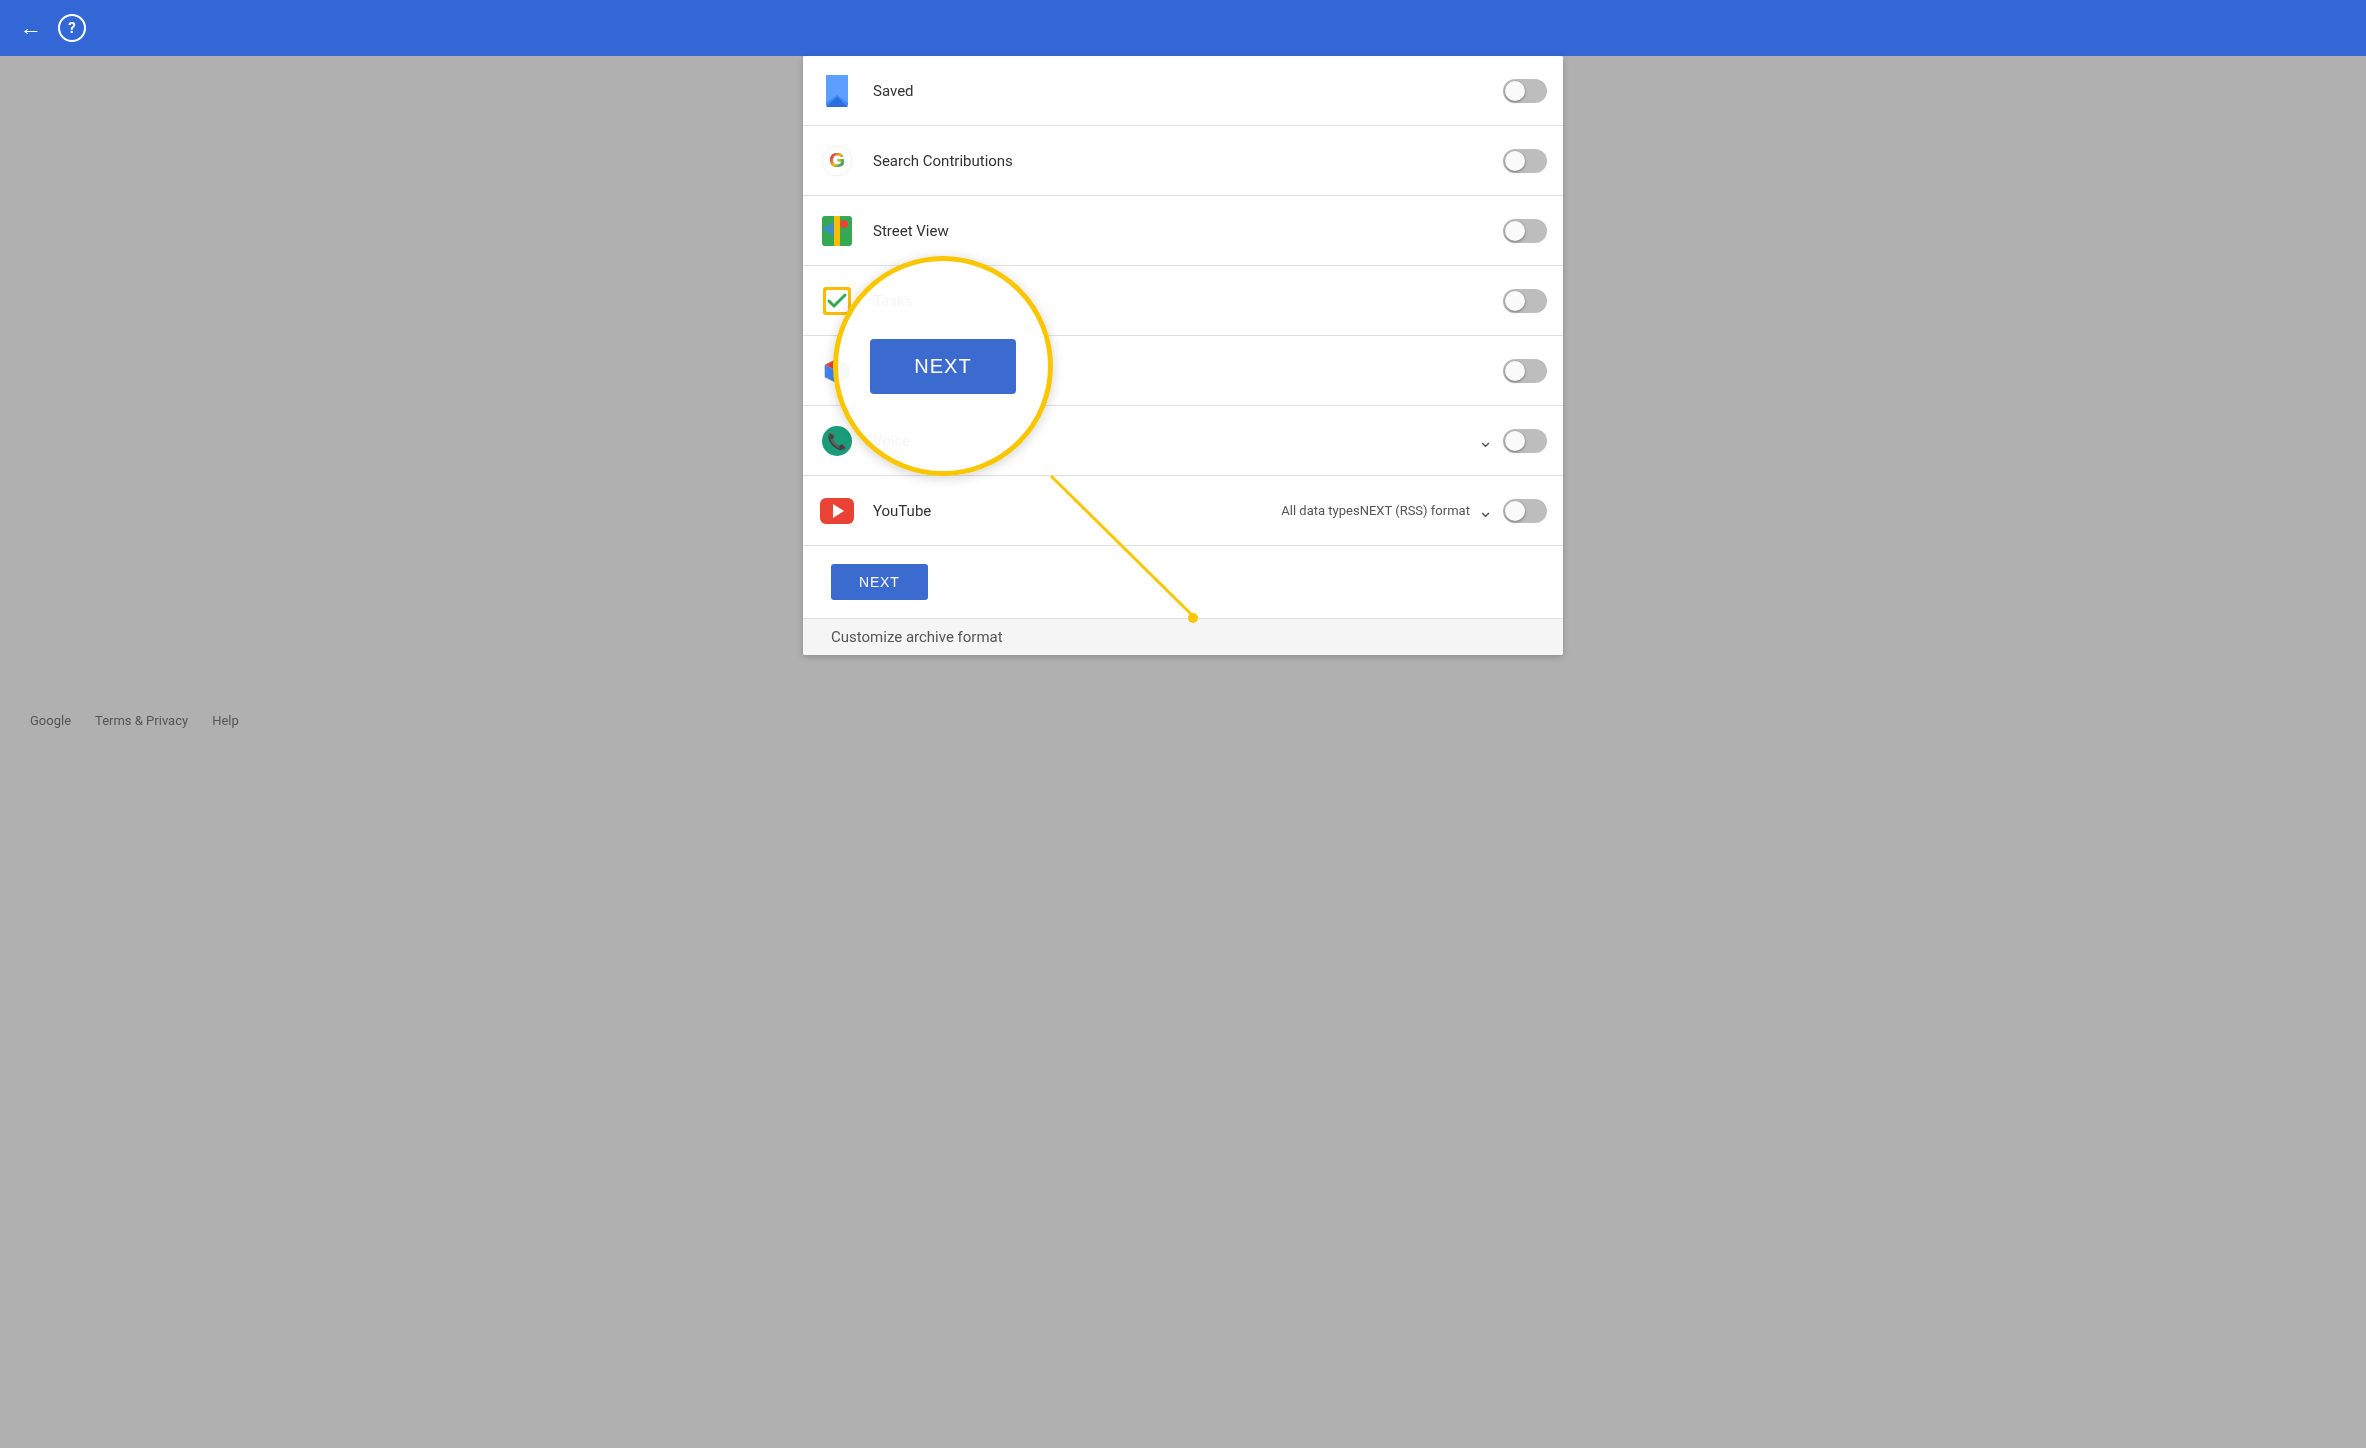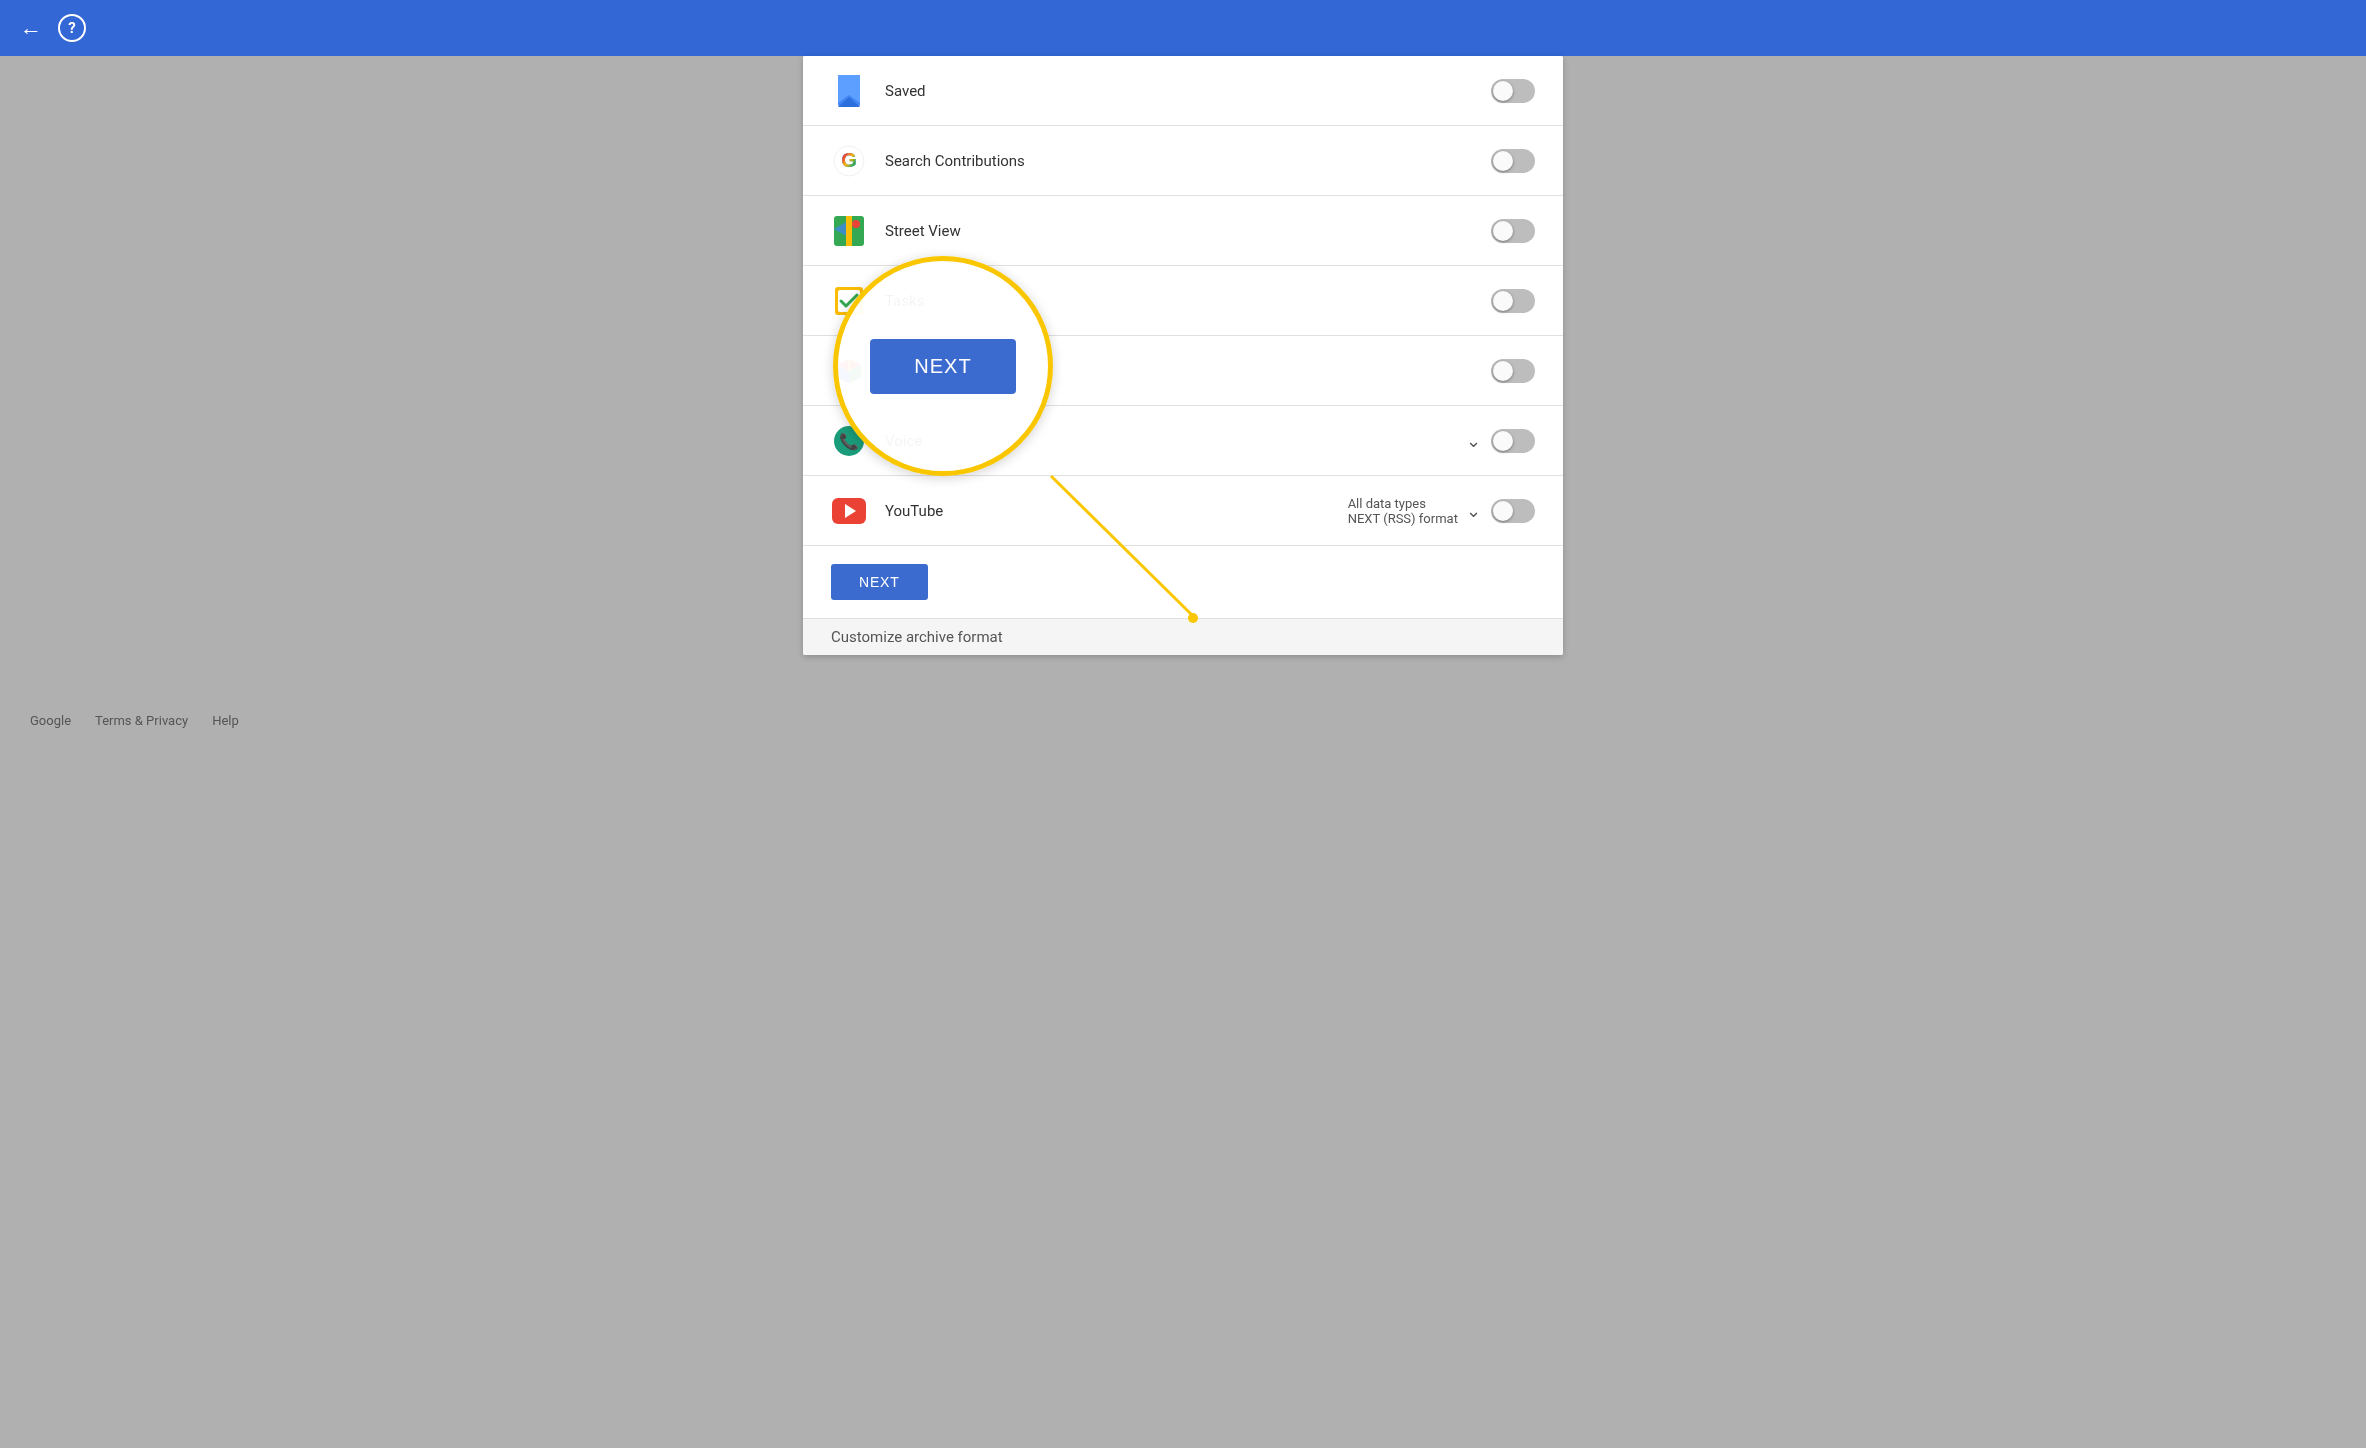--- a/index.html
+++ b/index.html
@@ -60,21 +60,21 @@
       margin: 0 auto;
       border-radius: 2px;
       box-shadow: 0 2px 6px rgba(0,0,0,0.2);
       overflow: hidden;
     }
 
     
     .list-item {
       display: flex;
       align-items: center;
-      padding: 0 28px;
+      padding: 0 16px;
       height: 70px;
       border-bottom: 1px solid #e0e0e0;
       background: #fff;
       position: relative;
     }
     .list-item:last-child {
       border-bottom: none;
     }
 
     .item-icon {
@@ -88,21 +88,21 @@
     }
 
     .item-label {
       flex: 1;
       font-size: 15px;
       color: #333;
     }
 
     .item-sub {
       display: flex;
-      flex-direction: column;
+      flex-direction: row;
       align-items: flex-start;
       margin-right: 8px;
     }
     .item-sub-text {
       font-size: 13px;
       color: #555;
     }
 
     .chevron-icon {
       color: #555;

